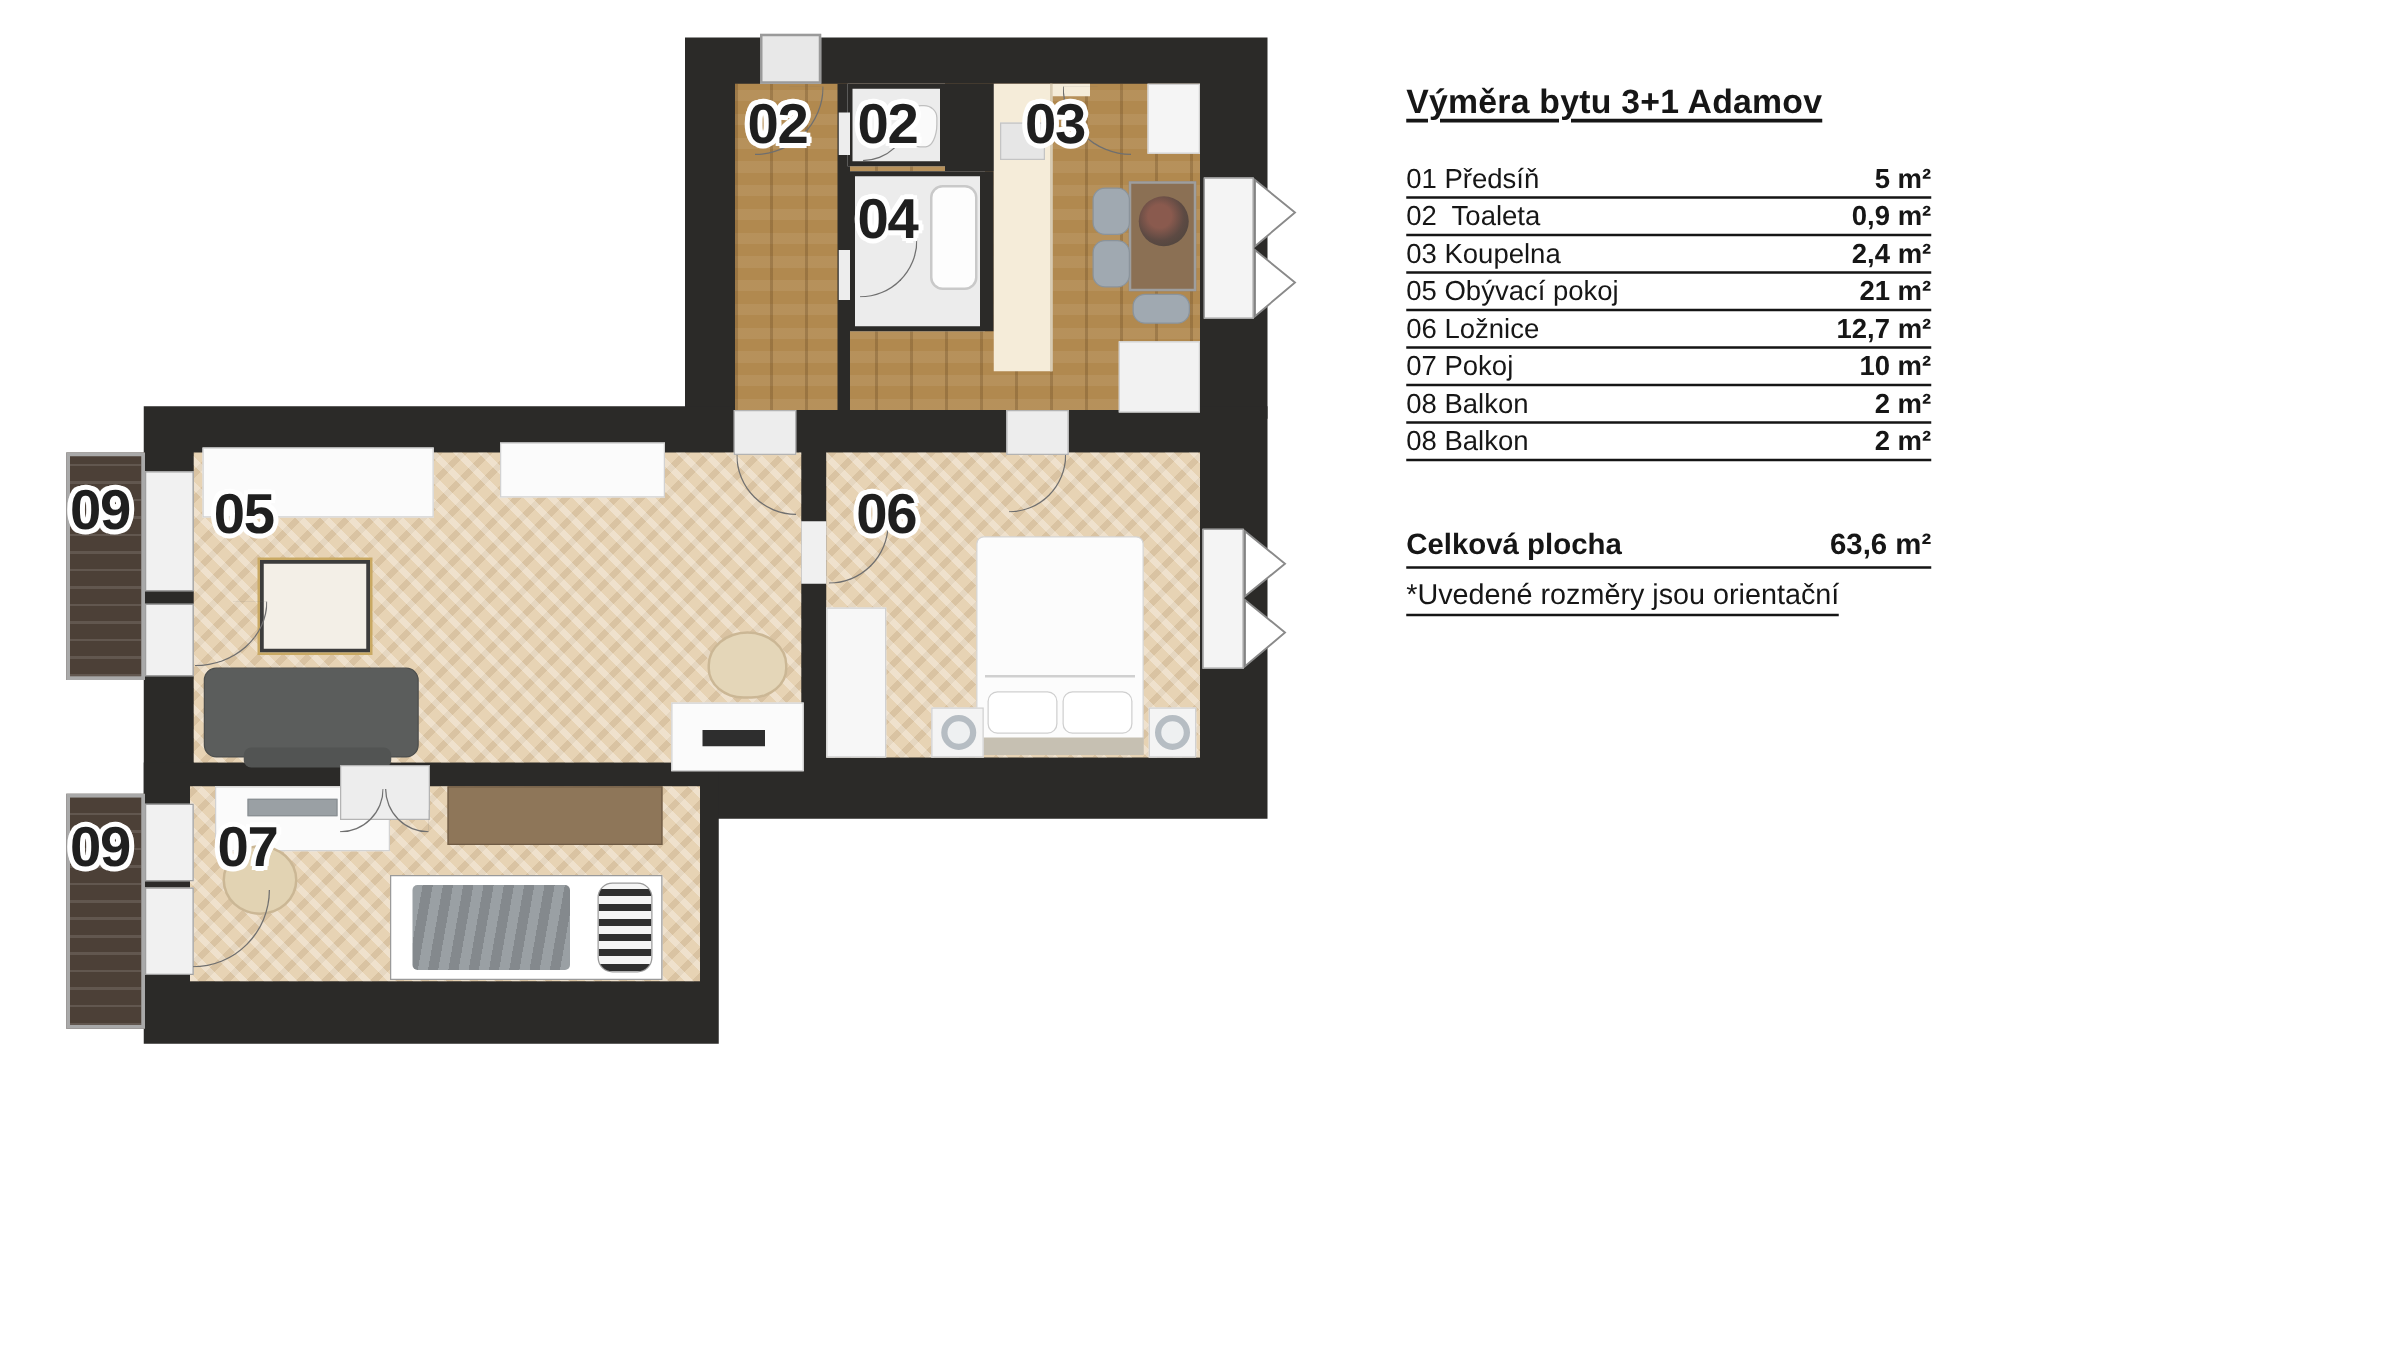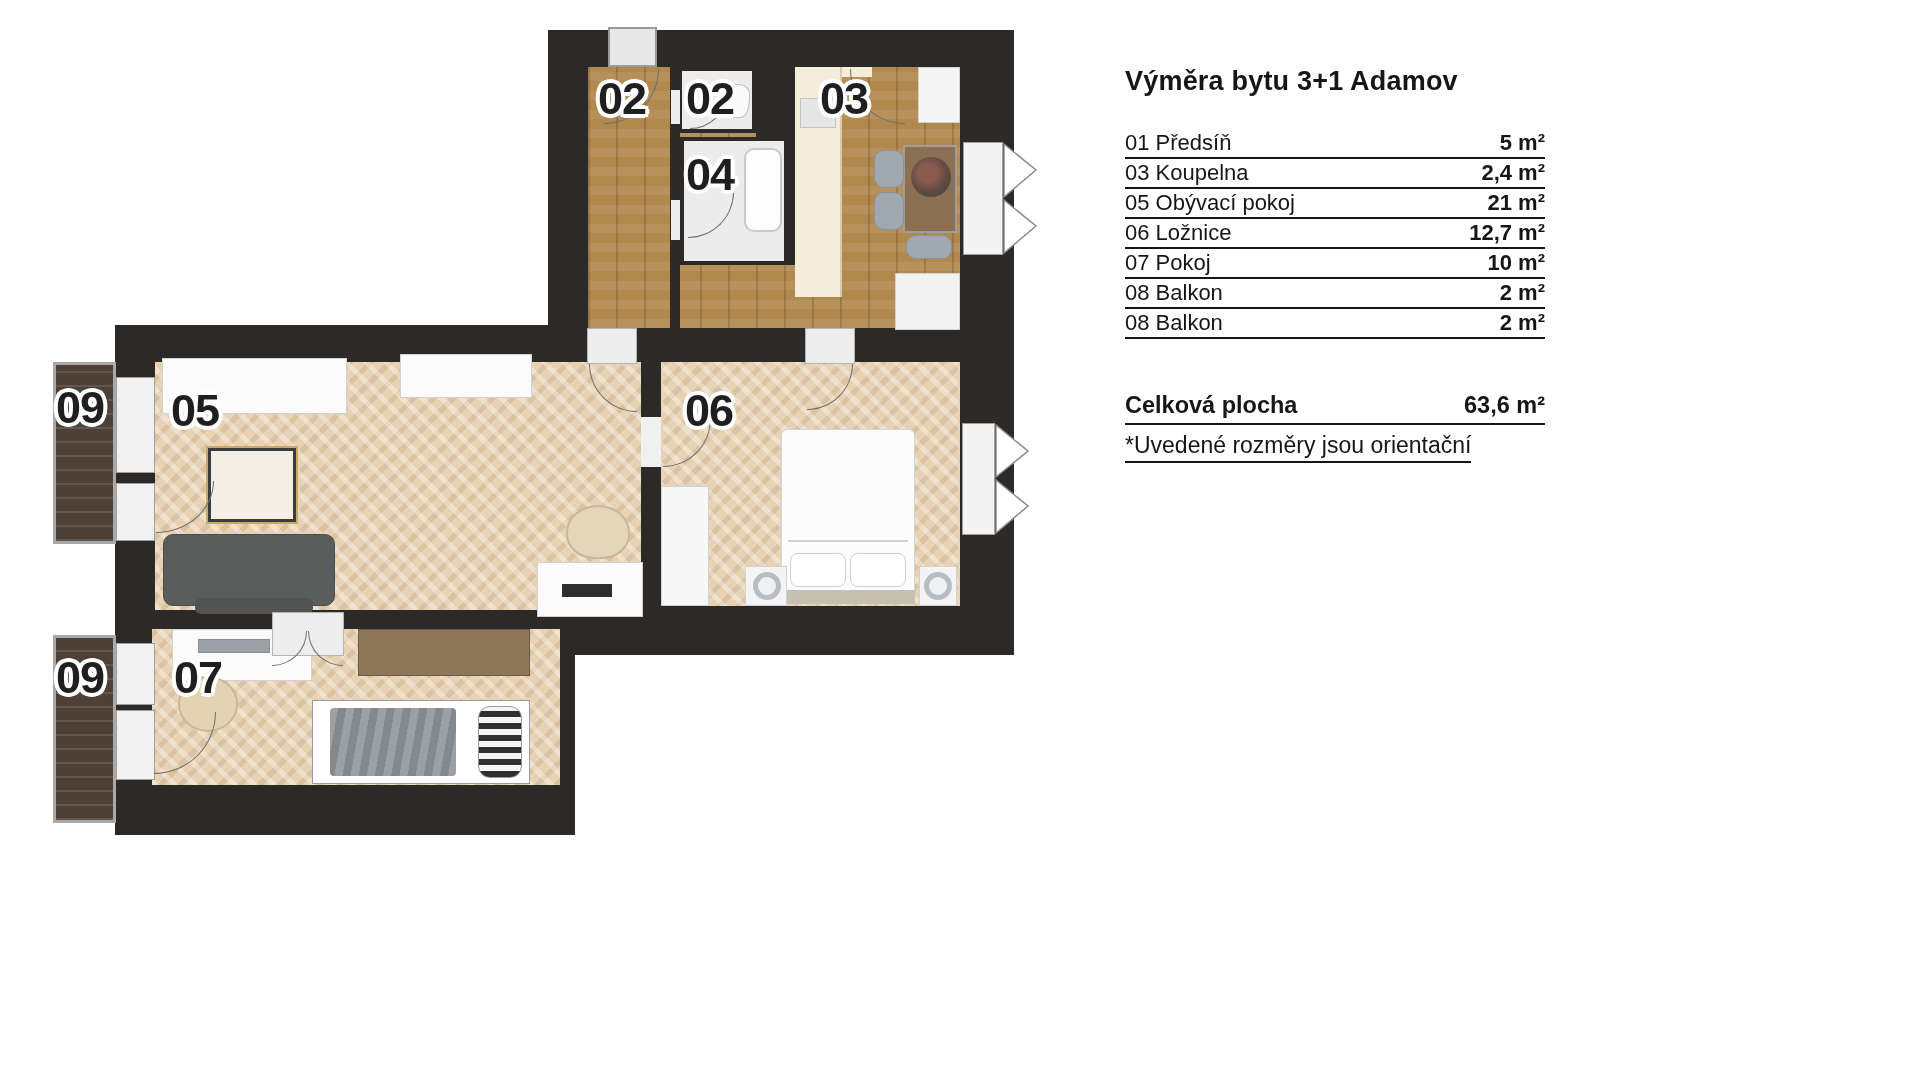--- a/index.html
+++ b/index.html
@@ -45,21 +45,21 @@
     letter-spacing:-1px;
     text-shadow:
       -3px -3px 0 #fff, 3px -3px 0 #fff, -3px 3px 0 #fff, 3px 3px 0 #fff,
       -4px 0 0 #fff, 4px 0 0 #fff, 0 -4px 0 #fff, 0 4px 0 #fff;
   }
 
   
   .legend { position:absolute; left:1125px; top:66px; width:420px; color:#161616; }
   .legend h1 {
     font-size:27px; font-weight:700; letter-spacing:.2px;
-    text-decoration-thickness:2.5px; text-underline-offset:5px;
+    text-decoration:underline; text-decoration-thickness:2.5px; text-underline-offset:5px;
     margin-bottom:32px;
   }
   .lrow {
     display:flex; justify-content:space-between; align-items:flex-end;
     height:30px; border-bottom:2px solid #151515; padding-bottom:1px;
     font-size:22px;
   }
   .lrow .lab { white-space:pre; }
   .lrow .val { font-weight:700; }
   .total {
@@ -184,20 +184,24 @@
   </div>
 
   <div class="legend">
     <h1>Výměra bytu 3+1 Adamov</h1>
 
     <div class="lrow">
       <span class="lab">01 Předsíň</span>
       <span class="val">5 m²</span>
     </div>
     <div class="lrow">
+      <span class="lab">02  Toaleta</span>
+      <span class="val">0,9 m²</span>
+    </div>
+    <div class="lrow">
       <span class="lab">03 Koupelna</span>
       <span class="val">2,4 m²</span>
     </div>
     <div class="lrow">
       <span class="lab">05 Obývací pokoj</span>
       <span class="val">21 m²</span>
     </div>
     <div class="lrow">
       <span class="lab">06 Ložnice</span>
       <span class="val">12,7 m²</span>

